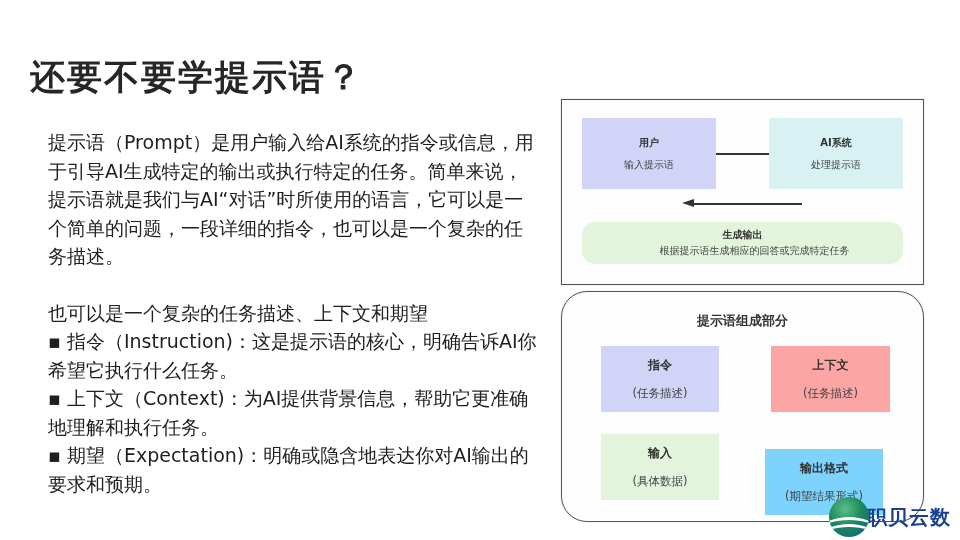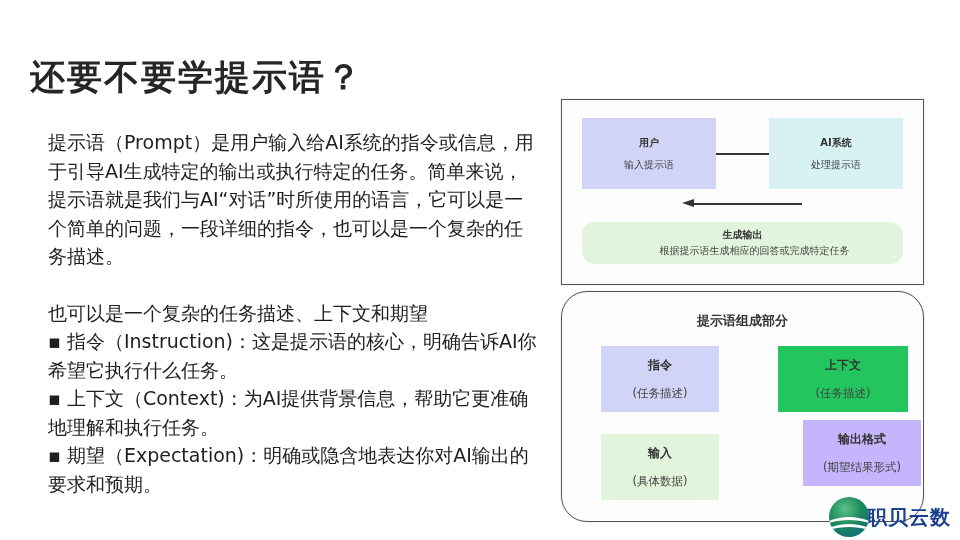--- a/index.html
+++ b/index.html
@@ -51,23 +51,23 @@
   .out-box { left:20px; top:122px; width:321px; height:42px; background:#e2f4dc;border-radius:13px; }
   .out-box .s { margin-top:2px;margin-left:24px; }
 
   .comp-title {
     position:absolute; left:0; right:0; top:20px; text-align:center;
     font-size:13px; font-weight:bold; color:#333;
   }
   .grid-box .h { font-size:12px; }
   .grid-box .s { font-size:11.5px; margin-top:12px; }
   .g1 { left:39px; top:54px; width:118px; height:66px; background:#d2d4f7; }
-  .g2 { left:216px; top:54px; width:130px; height:66px; background:#22c55e; }
+  .g2 { left:209px; top:54px; width:119px; height:66px; background:#fca5a5; }
   .g3 { left:39px; top:142px; width:118px; height:66px; background:#e2f4dc;text-align:right; }
-  .g4 { left:203px; top:128px; width:118px; height:66px; background:#c4b5fd;margin-left:38px; }
+  .g4 { left:203px; top:157px; width:118px; height:66px; background:#7dd3fc; }
 
   .logo { position:absolute; left:829px; top:497px; width:130px; height:40px; display:flex; align-items:center; }
   .logo-mark {
     width:40px; height:40px; border-radius:50%; position:relative; overflow:hidden;
     background:radial-gradient(circle at 40% 30%, #5bbf8a 0%, #1c8a5a 45%, #0f5e8a 100%);
   }
   .logo-mark .wave1, .logo-mark .wave2 {
     position:absolute; left:-6px; width:52px; height:20px; border-radius:50%;
     border-top:3px solid #ffffff;
   }

